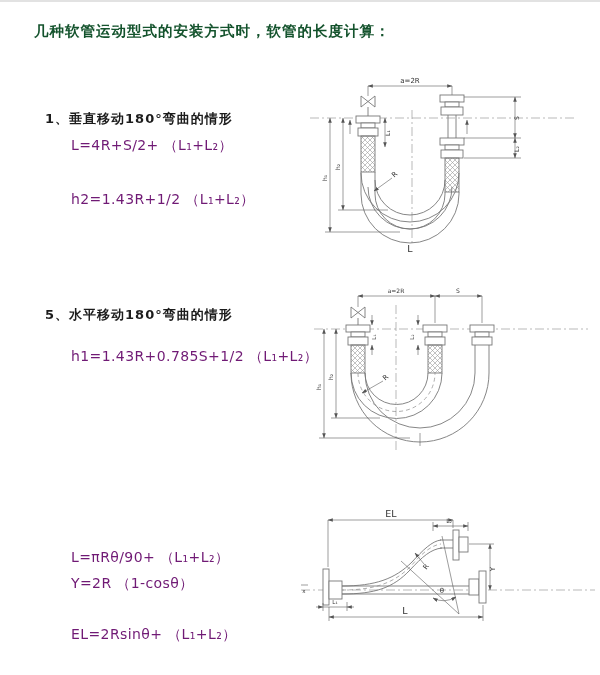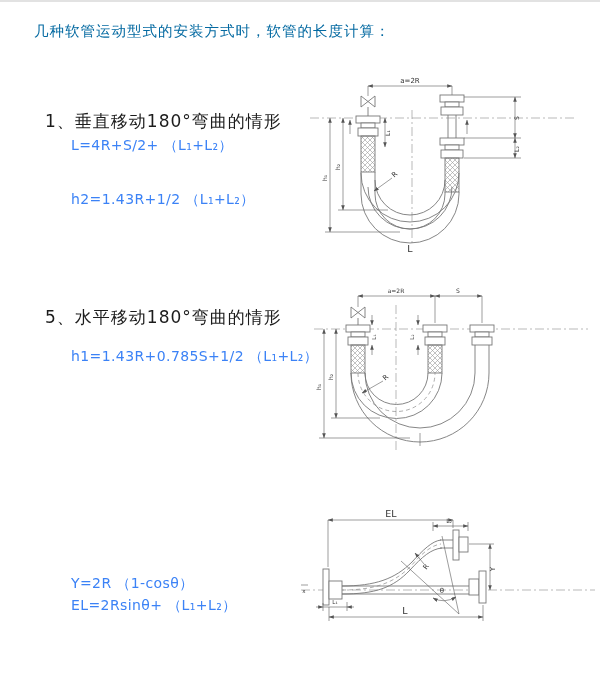--- a/index.html
+++ b/index.html
@@ -1,23 +1,23 @@
 <!DOCTYPE html>
 <html><head>
 <meta charset="utf-8">
 <style>
   html,body{margin:0;padding:0;background:#fff;}
   .page{position:relative;width:600px;height:675px;background:#ffffff;
         font-family:"DejaVu Sans","Liberation Sans",sans-serif;overflow:hidden;}
   .top-edge{position:absolute;left:0;top:0;width:600px;height:2px;background:#e2e2e2;}
-  .title{position:absolute;left:34px;top:22px;font-size:14.5px;font-weight:normal;
-         color:#0369a1;letter-spacing:1px;white-space:nowrap;}
-  .heading{position:absolute;font-size:17px;font-weight:normal;color:#1c1c1c;
+  .title{position:absolute;left:34px;top:22px;font-size:14.5px;font-weight:bold;
+         color:#14532d;letter-spacing:1px;white-space:nowrap;}
+  .heading{position:absolute;font-size:13px;font-weight:bold;color:#1c1c1c;
            letter-spacing:1px;white-space:nowrap;}
-  .formula{position:absolute;font-size:14px;color:#3b82f6;letter-spacing:0.4px;white-space:nowrap;}
+  .formula{position:absolute;font-size:14px;color:#701a75;letter-spacing:0.4px;white-space:nowrap;}
   svg{position:absolute;}
   svg .geo{stroke:#787878;stroke-width:0.9;fill:none;}
   svg .geow{stroke:#787878;stroke-width:0.9;fill:#ffffff;}
   svg .dim{stroke:#5a5a5a;stroke-width:0.6;fill:none;}
   svg .cl{stroke:#8a8a8a;stroke-width:0.6;fill:none;stroke-dasharray:9 3 2 3;}
   svg .dsh{stroke:#8a8a8a;stroke-width:0.7;fill:none;stroke-dasharray:4 3;}
   svg text{fill:#333;font-family:"DejaVu Sans","Liberation Sans",sans-serif;}
   .lab6{font-size:6px;} .lab7{font-size:7px;} .lab9{font-size:9.5px;} .lab5{font-size:5.5px;}
 </style>
 </head>
@@ -28,22 +28,23 @@
 
   <div class="title">几种软管运动型式的安装方式时，软管的长度计算：</div>
 
   <div class="heading" style="left:45px;top:110px">1、垂直移动180°弯曲的情形</div>
   <div class="formula" style="left:71px;top:137px">L=4R+S/2+ （L₁+L₂）</div>
   <div class="formula" style="left:71px;top:191px">h2=1.43R+1/2 （L₁+L₂）</div>
 
   <div class="heading" style="left:45px;top:306px">5、水平移动180°弯曲的情形</div>
   <div class="formula" style="left:71px;top:348px">h1=1.43R+0.785S+1/2 （L₁+L₂）</div>
 
+  <div class="formula" style="left:71px;top:549px">L=πRθ/90+ （L₁+L₂）</div>
   <div class="formula" style="left:71px;top:575px">Y=2R （1-cosθ）</div>
-  <div class="formula" style="left:71px;top:597px">EL=2Rsinθ+ （L₁+L₂）</div>
+  <div class="formula" style="left:71px;top:626px">EL=2Rsinθ+ （L₁+L₂）</div>
 
   <svg style="left:300px;top:70px" width="290" height="195" viewBox="0 0 290 195">
     <defs>
       <marker id="ar1" markerWidth="9" markerHeight="7" refX="8" refY="3" orient="auto-start-reverse">
         <path d="M0,0 L8.5,3 L0,6 z" fill="#555"></path>
       </marker>
       <pattern id="b1" patternUnits="userSpaceOnUse" width="5" height="5">
         <path d="M0,5 L5,0 M0,0 L5,5" stroke="#9a9a9a" stroke-width="0.6"></path>
       </pattern>
     </defs>

